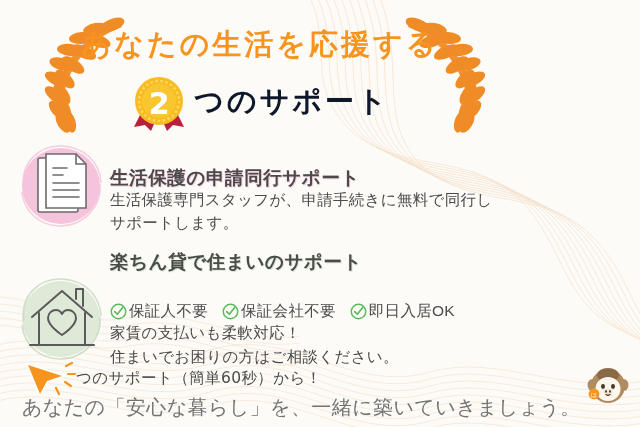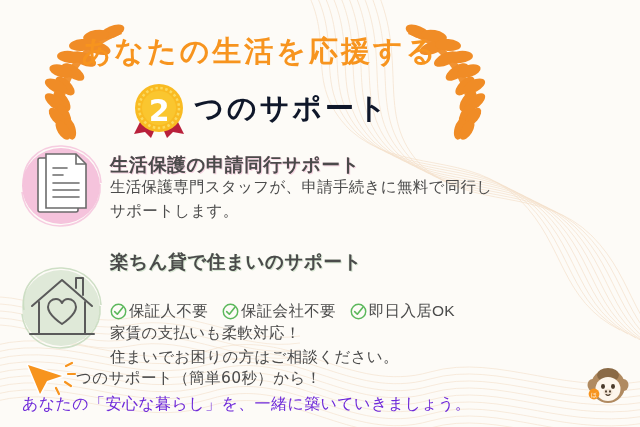--- a/index.html
+++ b/index.html
@@ -17,21 +17,21 @@
     overflow:hidden;
   }
   
   #bg-waves {
     position:absolute; inset:0;
     width:640px; height:427px;
     pointer-events:none;
   }
   
   .header {
-    position:absolute; left:0; top:8px; width:520px; height:128px;
+    position:absolute; left:0; top:1px; width:520px; height:128px;
   }
   .wreath {
     position:absolute; top:12px; width:110px; height:120px;
   }
   .wreath.left { left:32px; }
   .wreath.right { right:22px; }
 
   .title-line1 {
     position:absolute; left:0; right:0; top:24px;
     text-align:center;
@@ -64,21 +64,21 @@
     font-size:29px;
     font-weight:700;
     letter-spacing:3px;
     color:#0f172a;
     font-family:"DejaVu Sans","Liberation Sans",sans-serif;
   }
 
   
   .support {
     position:absolute; left:0; width:588px;
-    display:flex; align-items:center;
+    display:flex; align-items:flex-end;
   }
   .support.one { top:136px; }
   .support.two { top:246px; }
 
   .icon-badge {
     position:relative;
     width:96px; height:100px;
     flex:0 0 auto;
     margin-left:14px;
   }
@@ -119,21 +119,21 @@
     position:absolute; left:22px; top:3px; width:58px; height:38px;
   }
   .foot-line1 {
     position:absolute; left:76px; top:11px;
     font-size:15.5px; color:#4b4b4b; letter-spacing:0.4px;
     white-space:nowrap;
     font-family:"DejaVu Sans","Liberation Sans",sans-serif;
   }
   .foot-line2 {
     position:absolute; left:22px; top:37px;
-    font-size:16px; color:#6d28d9; letter-spacing:0.4px;
+    font-size:20px; color:#737373; letter-spacing:0.4px;
     white-space:nowrap;
     font-family:"DejaVu Sans","Liberation Sans",sans-serif;
   }
   .brand {
     position:absolute; right:10px; top:6px;
     display:flex; align-items:center; gap:4px;
   }
   .brand-mark { width:44px; height:44px; flex:0 0 auto; }
   .brand-type { position:relative; width:92px; height:44px; flex:0 0 auto; }
   .brand-romaji {

